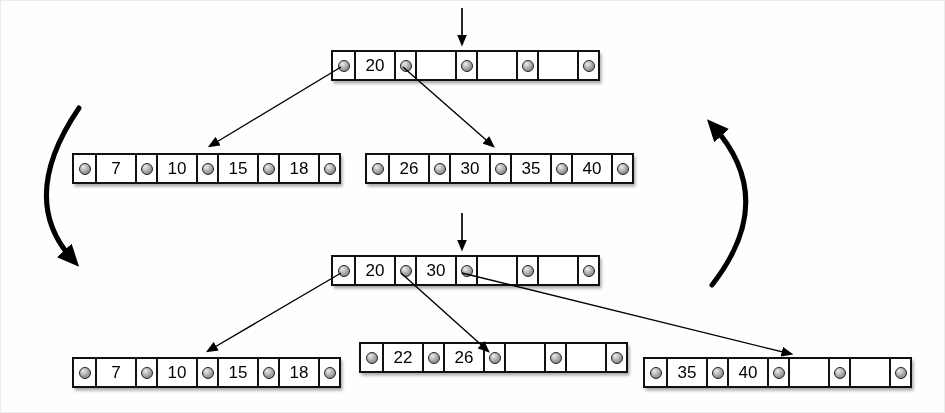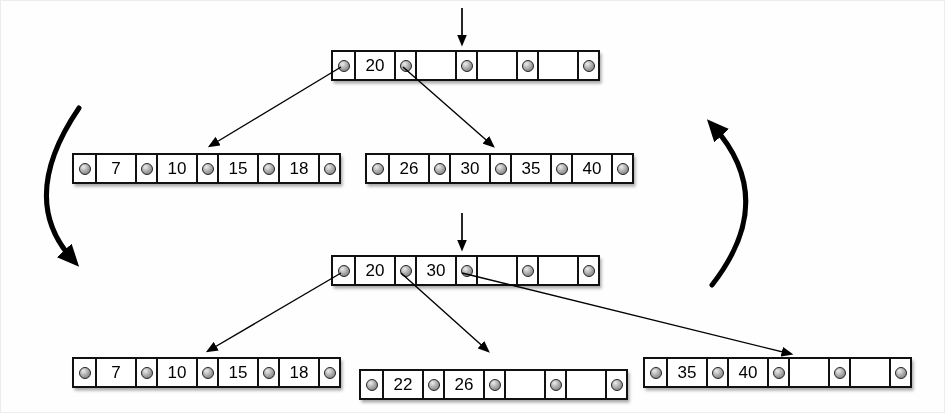--- a/index.html
+++ b/index.html
@@ -163,21 +163,21 @@
     <span class="cell key">15</span>
     <span class="cell ptr">
         <i class="dot"></i>
       </span>
     <span class="cell key">18</span>
     <span class="cell ptr">
         <i class="dot"></i>
       </span>
   </div>
 
-  <div class="node" style="left:358px;top:368px">
+  <div class="node" style="left:358px;top:341px">
     <span class="cell ptr">
         <i class="dot"></i>
       </span>
     <span class="cell key">22</span>
     <span class="cell ptr">
         <i class="dot"></i>
       </span>
     <span class="cell key">26</span>
     <span class="cell ptr">
         <i class="dot"></i>

